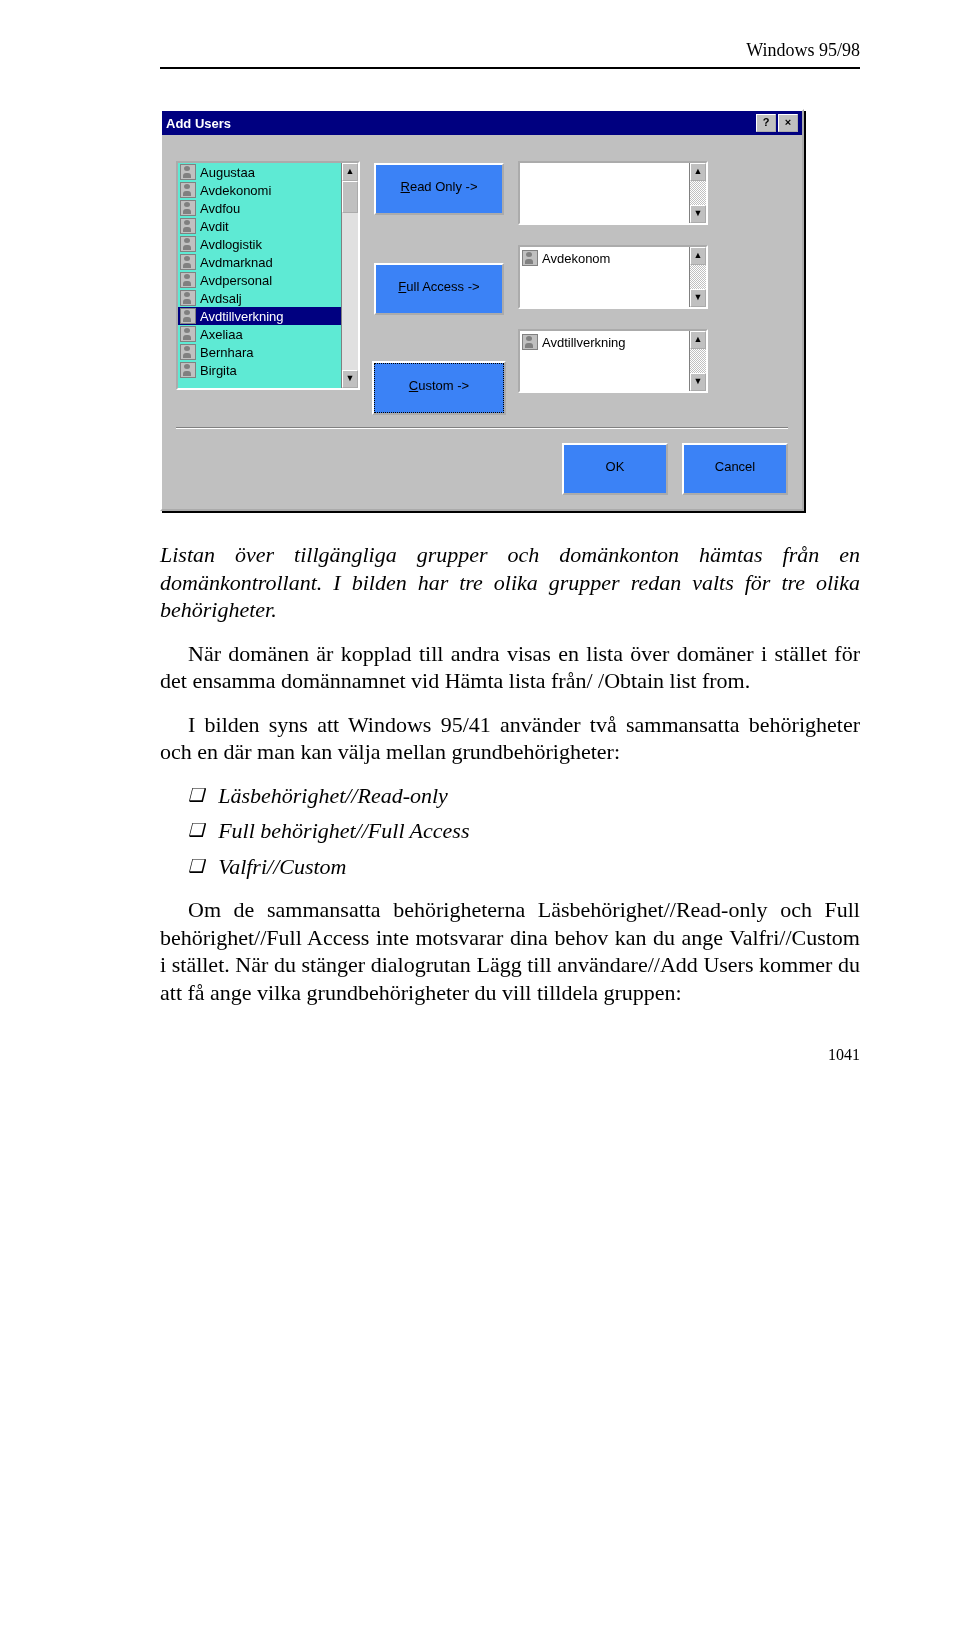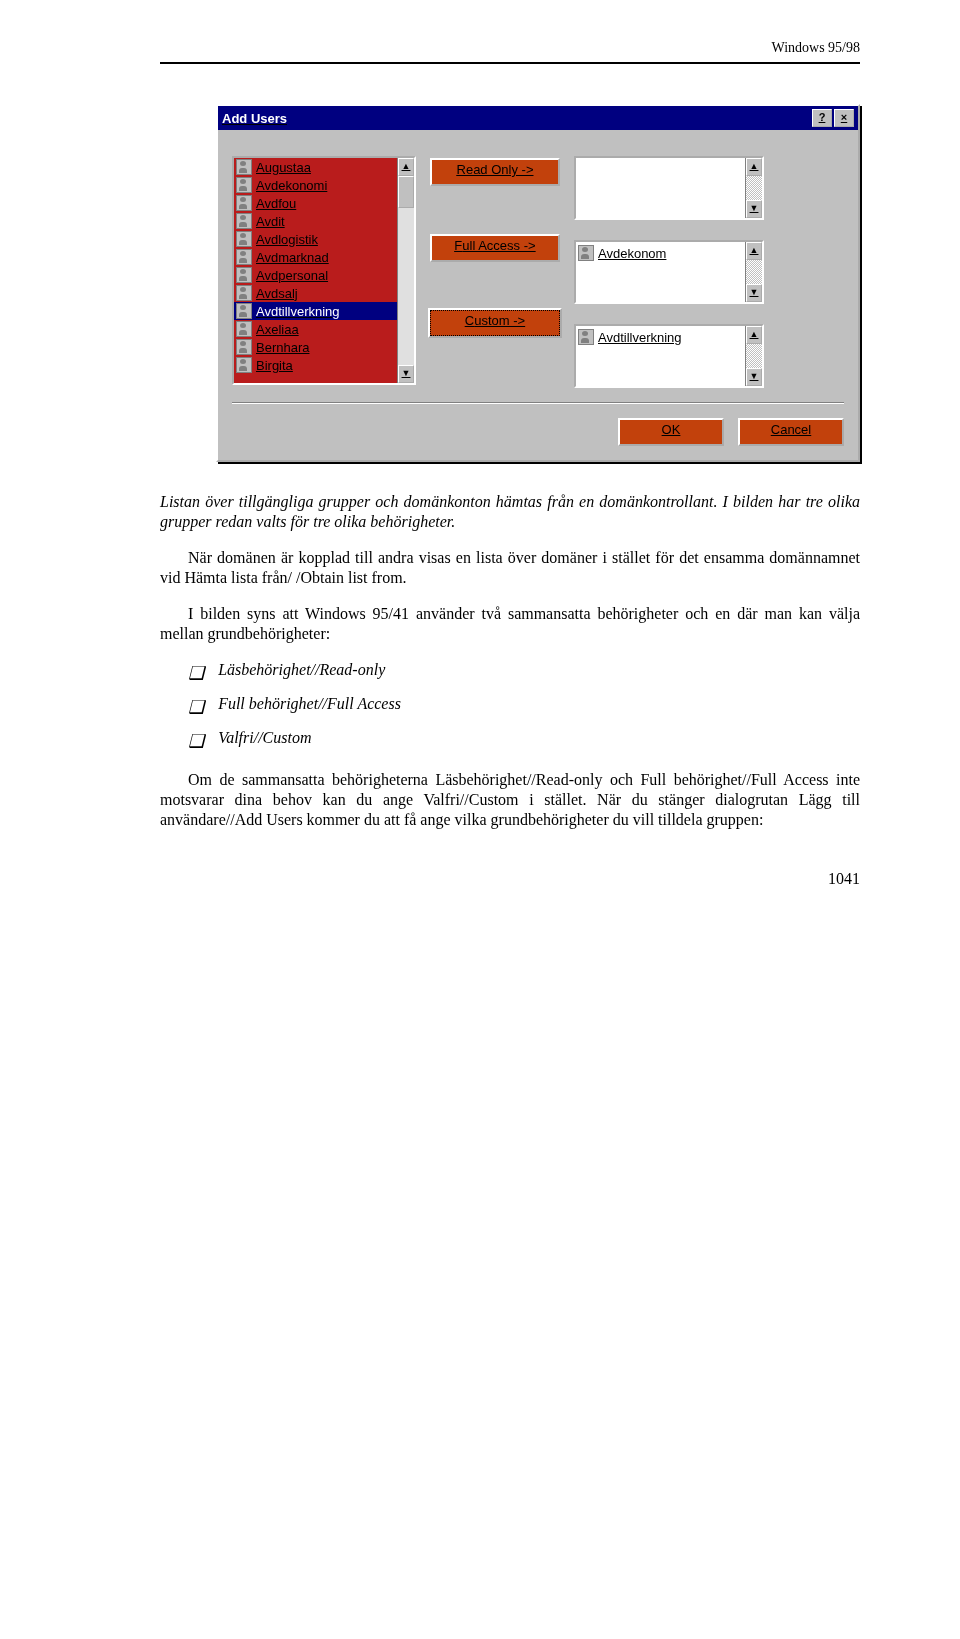--- a/index.html
+++ b/index.html
@@ -10,33 +10,32 @@
     width: 960px;
     box-sizing: border-box;
   }
   .page {
     width: 960px;
     padding: 40px 100px 40px 160px;
     box-sizing: border-box;
   }
   .header-label {
     text-align: right;
-    font-size: 14px;
+    font-size: 18px;
     margin-bottom: 6px;
   }
   .hr {
     border: none;
     border-top: 2px solid #000;
     margin: 0 0 40px;
   }
   .screenshot {
     margin: 8px 0 30px;
     display: flex;
-    justify-content: flex-end;
-    text-decoration: underline;
+    justify-content: flex-start;
   }
   .dialog {
     width: 640px;
     background: #c0c0c0;
     font-family: Arial, Helvetica, sans-serif;
     font-size: 13px;
     color: #000;
     border: 2px outset #fff;
     box-shadow: 2px 2px 0 #000;
   }
@@ -90,21 +89,21 @@
     padding: 1px 3px;
   }
   .mainrow {
     display: flex;
     gap: 14px;
     margin-top: 14px;
   }
   .listbox {
     width: 180px;
     height: 225px;
-    background: #b91c1c;
+    background: #5eead4;
     border: 2px inset #fff;
     position: relative;
     display: flex;
   }
   .listitems {
     flex: 1;
     overflow: hidden;
   }
   .listitem {
     padding: 1px 2px;
@@ -143,26 +142,26 @@
   }
   .btncol {
     width: 130px;
     display: flex;
     flex-direction: column;
     gap: 48px;
     padding-top: 2px;
   }
   .win-btn {
     height: 24px;
-    background: #c2410c;
+    background: #3b82f6;
     border: 2px outset #fff;
     font-size: 13px;
     text-align: center;
     line-height: 20px;
-    padding: 0 6px;
+    padding: 12px 6px;
   }
   .win-btn.focus {
     border: 1px dotted #000;
     outline: 2px outset #fff;
   }
   .rightcol {
     width: 190px;
     display: flex;
     flex-direction: column;
     gap: 20px;
@@ -204,21 +203,21 @@
   }
   .user-icon::after {
     content: '';
     position: absolute;
     bottom: 1px; left: 2px;
     width: 8px; height: 5px;
     background: #808080;
     border-radius: 3px 3px 0 0;
   }
   .body-text {
-    font-size: 16px;
+    font-size: 22px;
     line-height: 1.25;
     text-align: justify;
   }
   .para {
     margin-bottom: 16px;
     text-indent: 28px;
   }
   .para.noindent { text-indent: 0; }
   .italic { font-style: italic; }
   .bullets {

